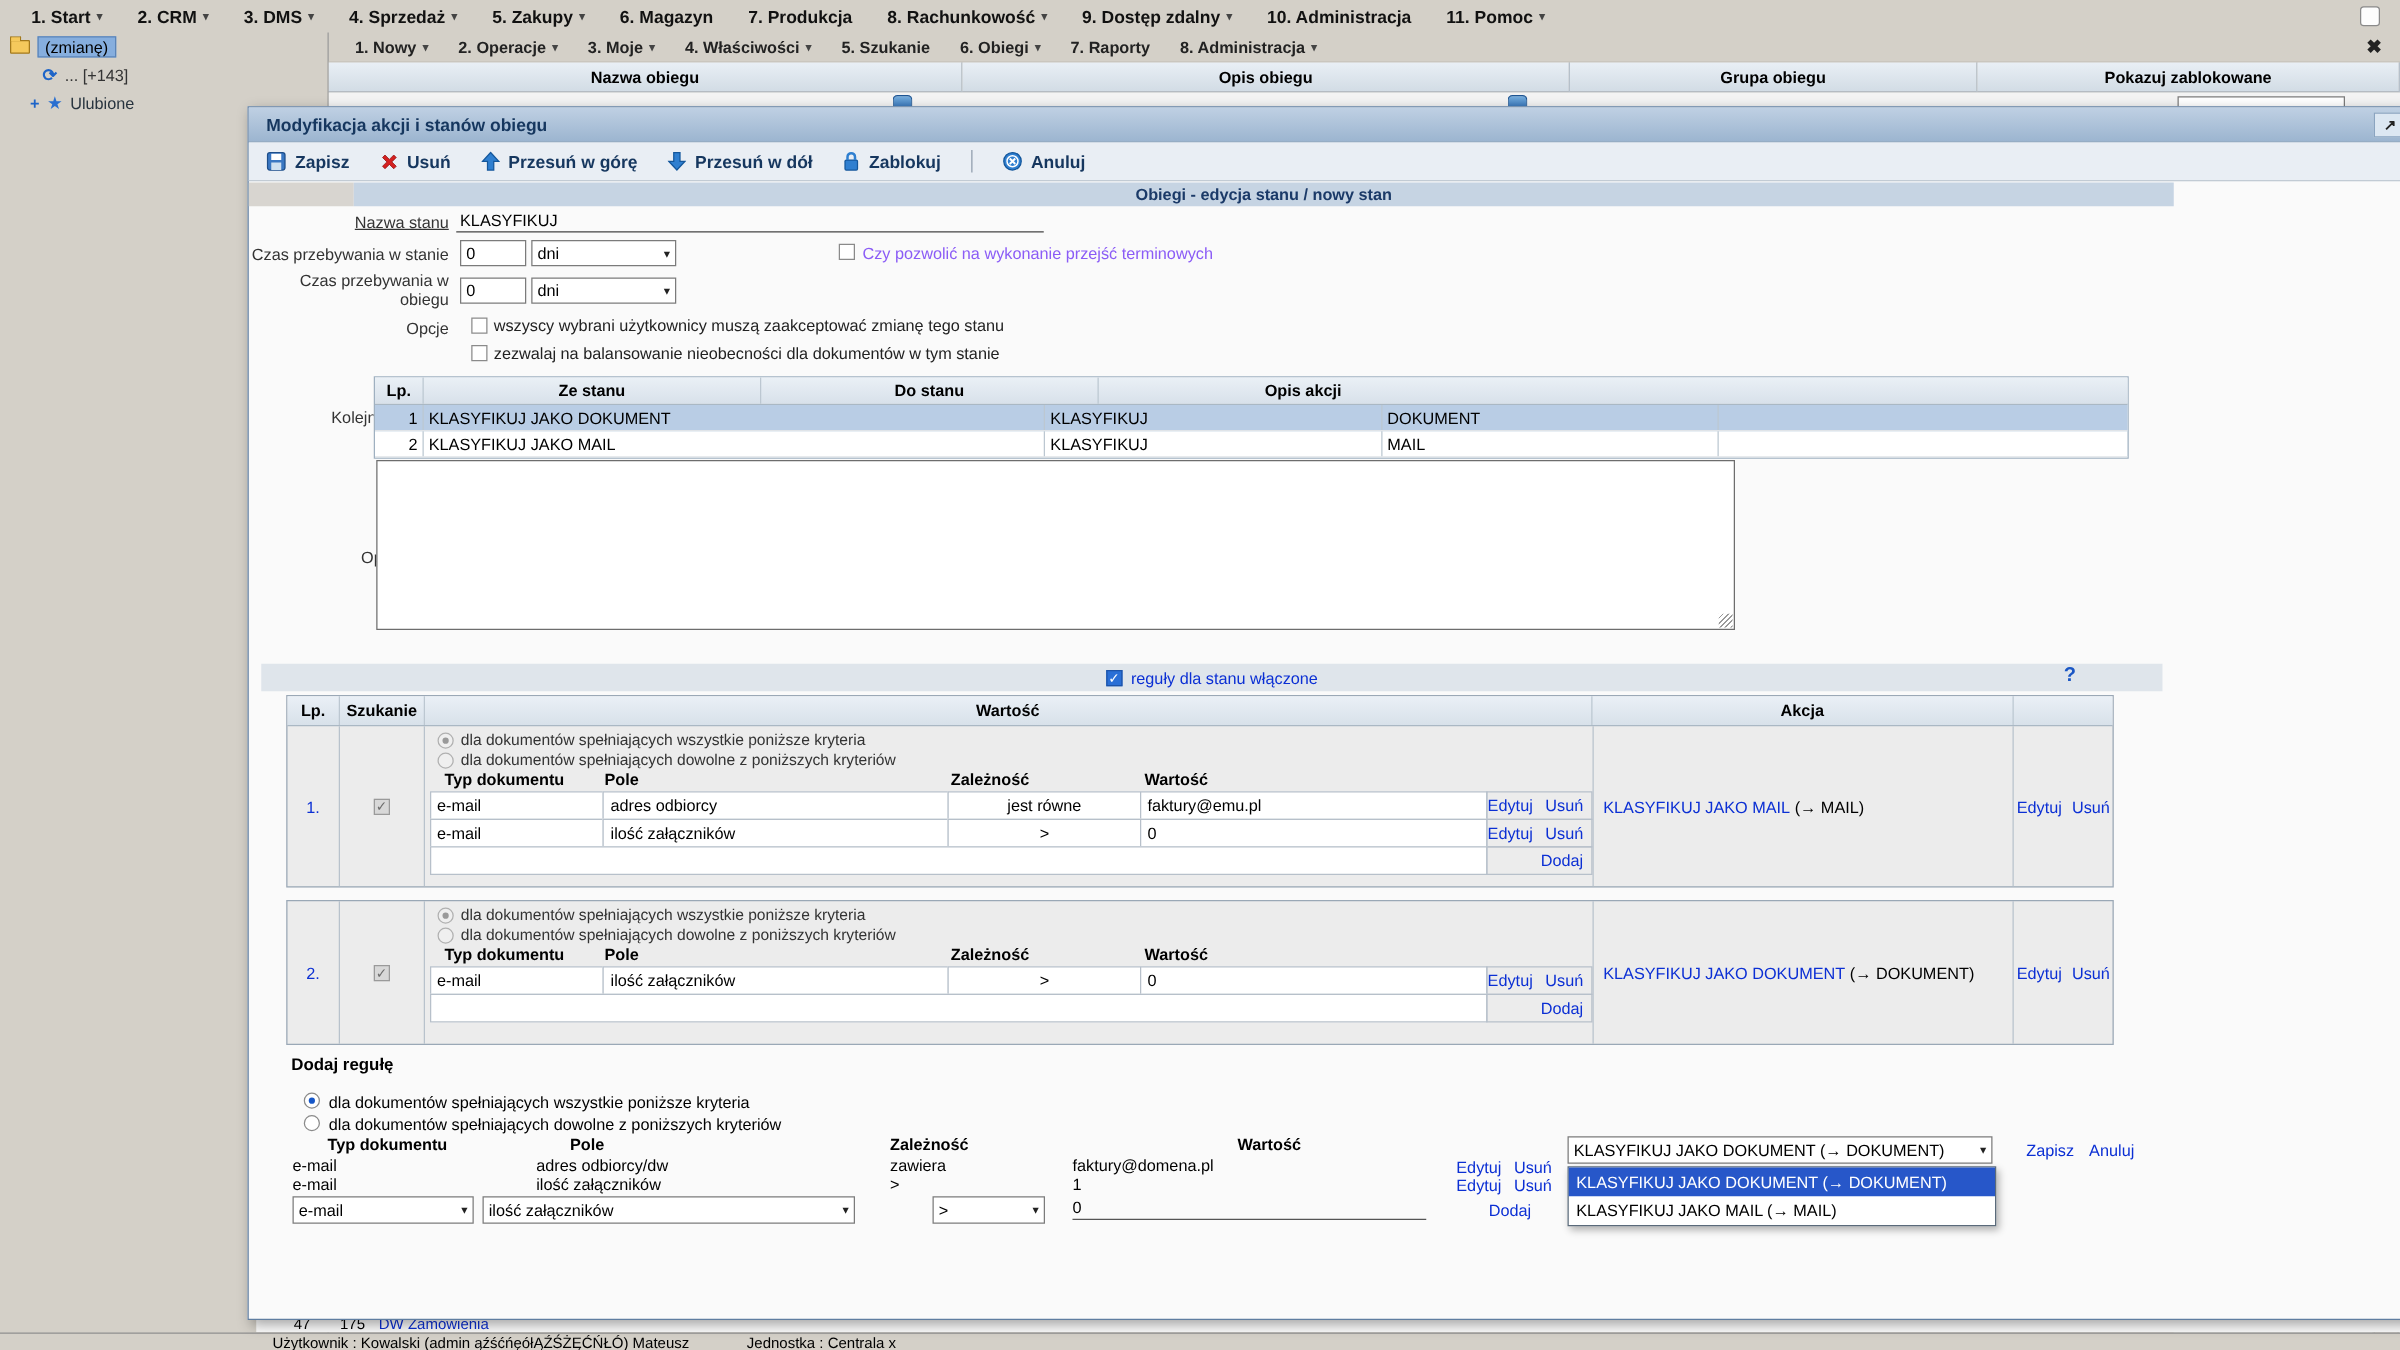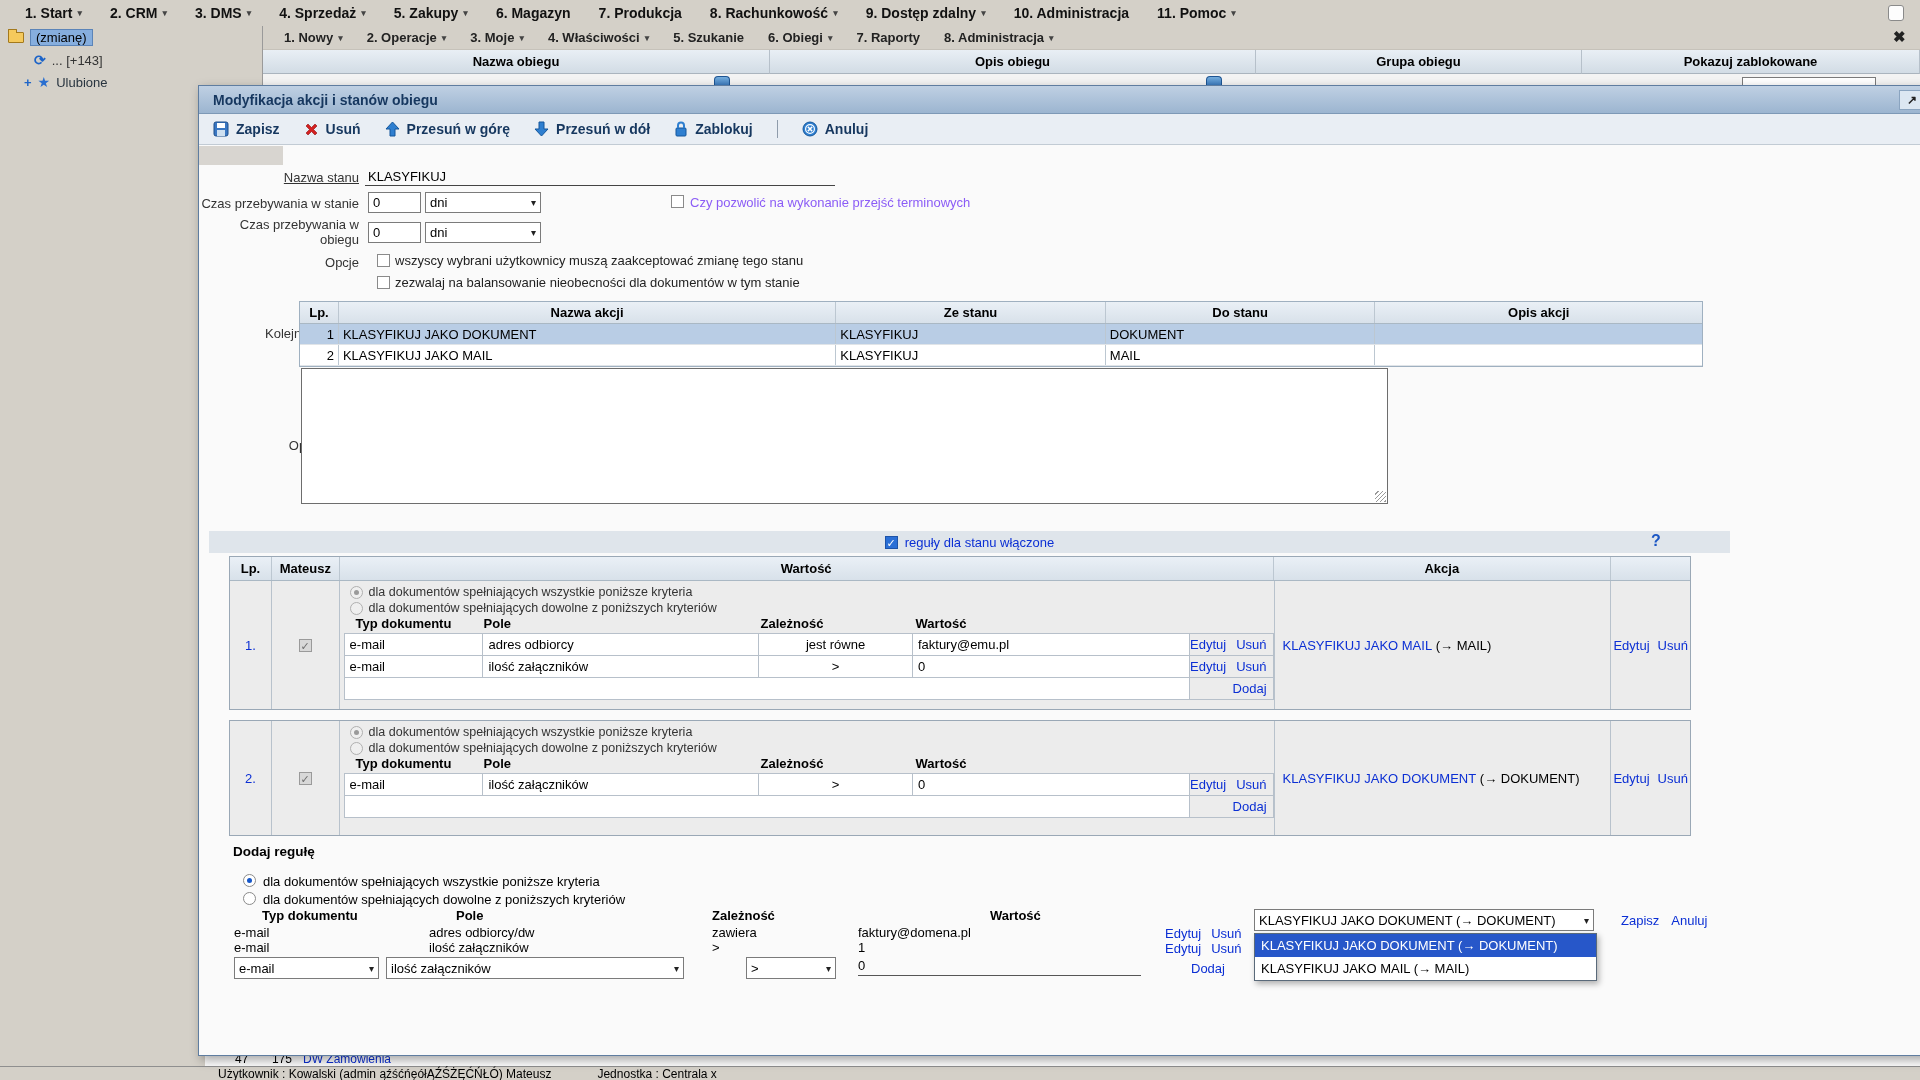--- a/index.html
+++ b/index.html
@@ -273,20 +273,21 @@
       <svg width="16" height="16" viewBox="0 0 16 16">
           <circle cx="8" cy="8" r="7" fill="#2f7fd0" stroke="#14579c"></circle>
           <circle cx="8" cy="8" r="4.4" fill="none" stroke="#fff" stroke-width="1.2"></circle>
           <path d="M5.8 5.8 L10.2 10.2 M10.2 5.8 L5.8 10.2" stroke="#fff" stroke-width="1.6"></path>
         </svg>
       <span>Anuluj</span>
     </span>
   </div>
 
   <div class="m-band-stub"></div>
+  <div class="m-band">Obiegi - edycja stanu / nowy stan</div>
 
   <div class="flabel" style="left:0;top:84px;text-decoration:underline;">Nazwa stanu</div>
   <div class="fval" style="left:169px;top:83px;">KLASYFIKUJ</div>
   <div class="uline" style="left:166px;top:82px;width:470px;height:18px;"></div>
 
   <div class="flabel" style="left:0;top:110px;">Czas przebywania w stanie</div>
   <div class="tinput" style="left:169px;top:106px;width:53px;">0</div>
   <div class="sel" style="position:absolute;left:226px;top:106px;width:116px;height:21px;">
     <span>dni</span>
       <span class="arr">▾</span>
@@ -305,21 +306,20 @@
   <div class="flabel" style="left:0;top:169px;">Opcje</div>
   <span class="cb" style="position:absolute;left:178px;top:168px;"></span>
   <div class="fval" style="left:196px;top:167px;color:#222;">wszyscy wybrani użytkownicy muszą zaakceptować zmianę tego stanu</div>
   <span class="cb" style="position:absolute;left:178px;top:190px;"></span>
   <div class="fval" style="left:196px;top:189px;color:#222;">zezwalaj na balansowanie nieobecności dla dokumentów w tym stanie</div>
 
   <div class="flabel" style="left:-8px;top:240px;">Kolejność akcji</div>
   <div class="at">
     <div class="at-header">
       <div class="at-c" style="width:39px;">Lp.</div>
-      <div class="at-c" style="width:498px;">Nazwa akcji</div>
       <div class="at-c" style="width:270px;">Ze stanu</div>
       <div class="at-c" style="width:270px;">Do stanu</div>
       <div class="at-c" style="width:327px;border-right:none;">Opis akcji</div>
     </div>
     <div class="at-row hl">
       <div class="at-c lp" style="width:39px;">1</div>
       <div class="at-c" style="width:498px;">KLASYFIKUJ JAKO DOKUMENT</div>
       <div class="at-c" style="width:270px;">KLASYFIKUJ</div>
       <div class="at-c" style="width:270px;">DOKUMENT</div>
       <div class="at-c" style="width:327px;border-right:none;"></div>
@@ -340,21 +340,21 @@
 
   <div class="banner">
     <span class="cb cb-blue">✓</span>
     <span class="link" style="font-size:13px;">reguły dla stanu włączone</span>
   </div>
   <div class="abs" style="left:1452px;top:446px;font-size:16px;font-weight:700;color:#1a56c4;cursor:pointer;">?</div>
 
   <div class="rt" style="top:470px;">
     <div class="rt-h">
       <div class="at-c" style="width:42px;">Lp.</div>
-      <div class="at-c" style="width:68px;">Mateusz</div>
+      <div class="at-c" style="width:68px;">Szukanie</div>
       <div class="at-c" style="width:935px;">Wartość</div>
       <div class="at-c" style="width:338px;">Akcja</div>
       <div class="at-c" style="width:79px;border-right:none;"></div>
     </div>
     <div class="rt-b" style="height:128px;">
       <div class="rt-col" style="width:42px;">
           <span class="link">1.</span>
         </div>
       <div class="rt-col" style="width:68px;">
           <span class="cb cb-gray">✓</span>

